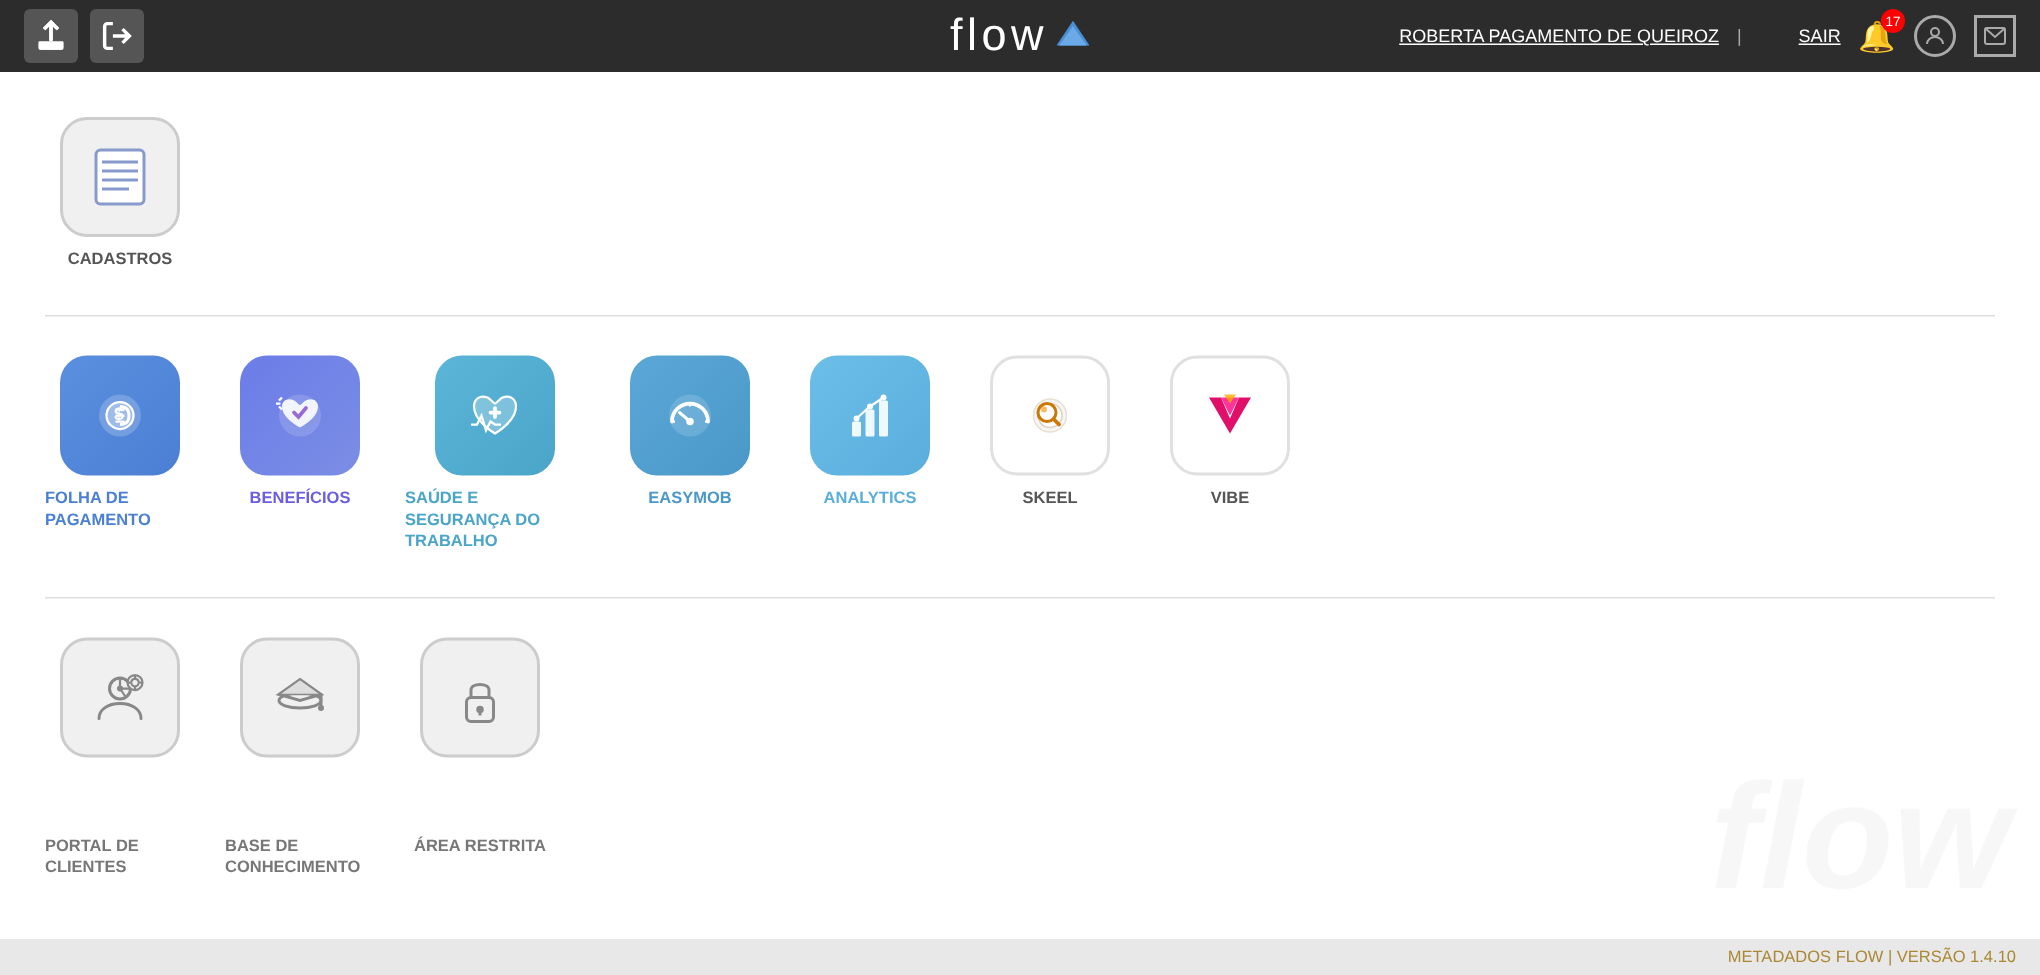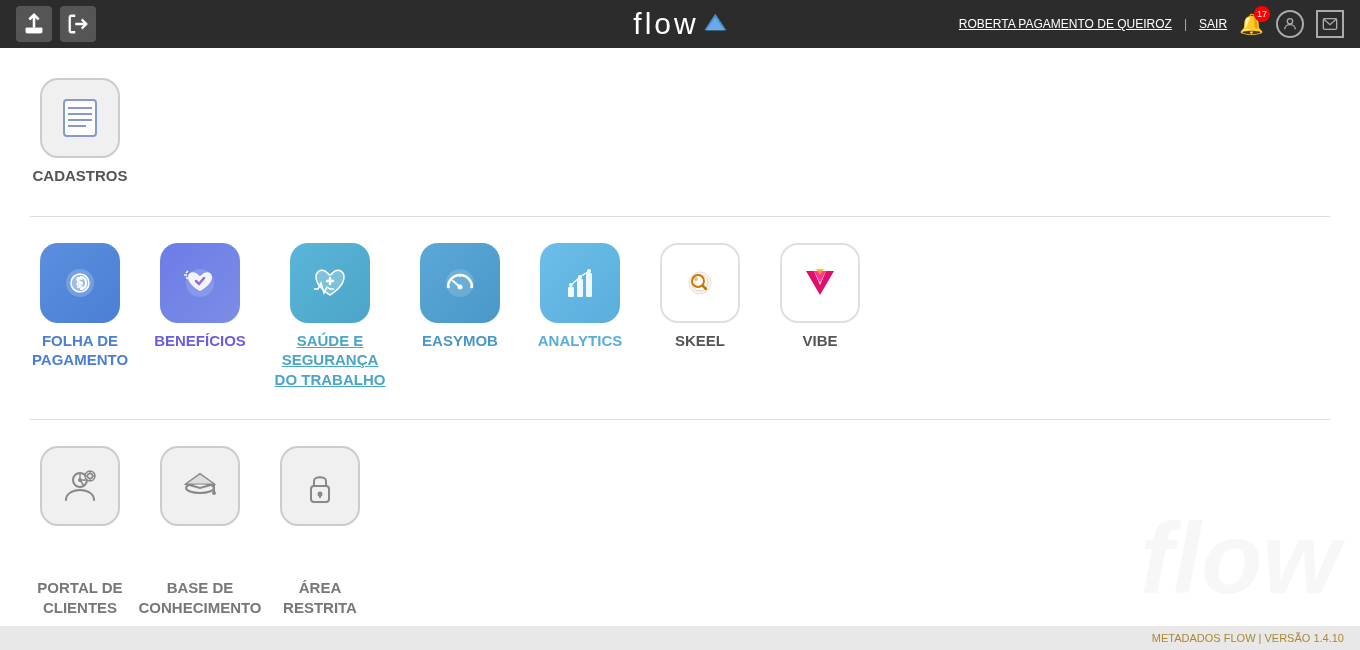--- a/index.html
+++ b/index.html
@@ -57,20 +57,21 @@
       cursor: pointer;
       font-size: 12px;
     }
     .header-right .separator {
       color: #aaa;
     }
     .header-right .sair-link {
       color: white;
       text-decoration: underline;
       cursor: pointer;
+      margin-left: 26px;
     }
     .notif-bell {
       position: relative;
       cursor: pointer;
     }
     .notif-bell .bell-icon {
       font-size: 20px;
       color: white;
     }
     .notif-badge {
@@ -151,22 +152,22 @@
       display: flex;
       align-items: center;
       justify-content: center;
       margin-bottom: 8px;
       font-size: 32px;
       color: white;
       position: relative;
       overflow: hidden;
     }
     .app-label {
-      font-size: 15px;
-      text-align: center;
+      font-size: 11px;
+      text-align: left;
       color: #333;
       font-weight: 600;
       text-transform: uppercase;
       line-height: 1.3;
     }
 
     
     .icon-cadastros {
       background: #f0f0f0;
       border: 2px solid #ccc;
@@ -184,21 +185,21 @@
     .icon-vibe { background: white; border: 2px solid #e0e0e0; }
 
     .icon-portal { background: #f0f0f0; border: 2px solid #ccc; }
     .icon-base { background: #f0f0f0; border: 2px solid #ccc; }
     .icon-area { background: #f0f0f0; border: 2px solid #ccc; }
 
     
     .label-blue { color: #4a7fd4; }
     .label-indigo { color: #5b6fd4; }
     .label-violet { color: #6b5de0; }
-    .label-teal { color: #4aa5c8; text-decoration: underline; }
+    .label-teal { color: #4aa5c8; }
     .label-sky { color: #4a98c8; }
     .label-cyan { color: #5aaedc; }
     .label-dark { color: #555; }
     .label-gray { color: #777; margin-top: 44px; }
 
     
     #footer {
       background: #e8e8e8;
       height: 24px;
       display: flex;

